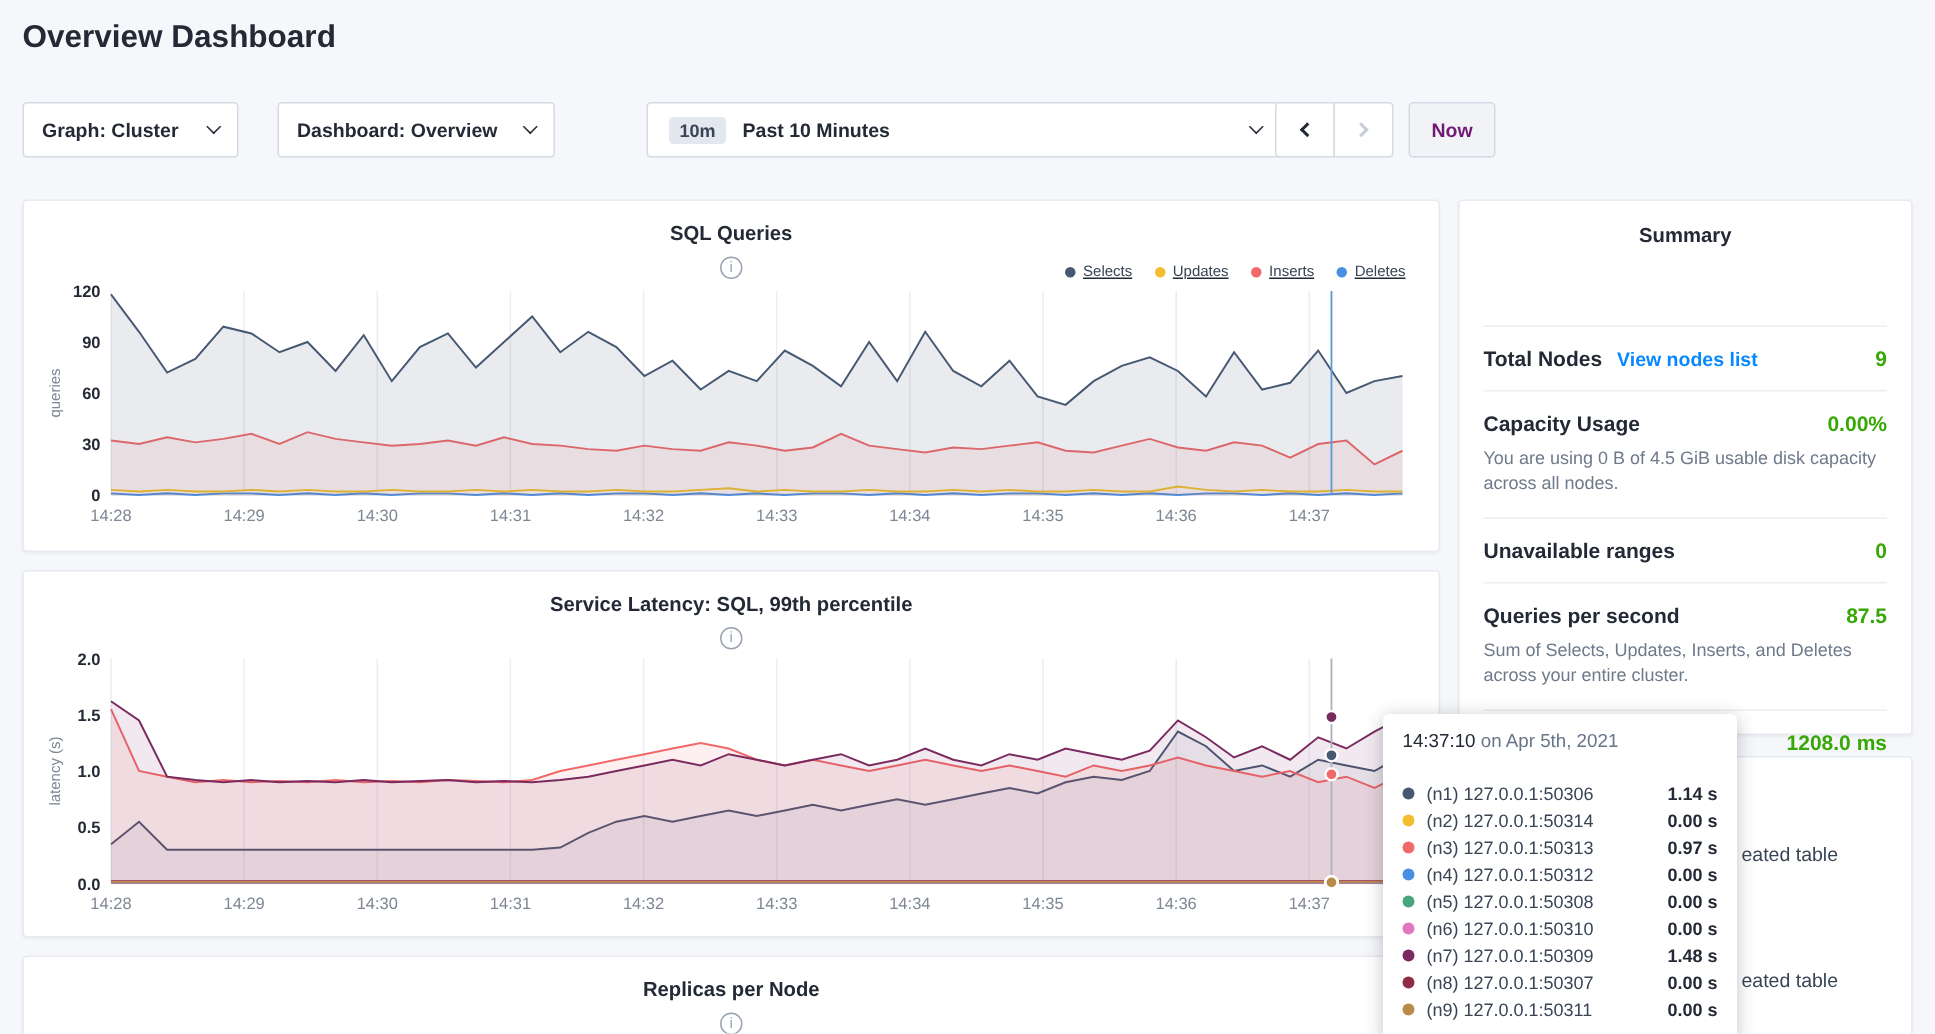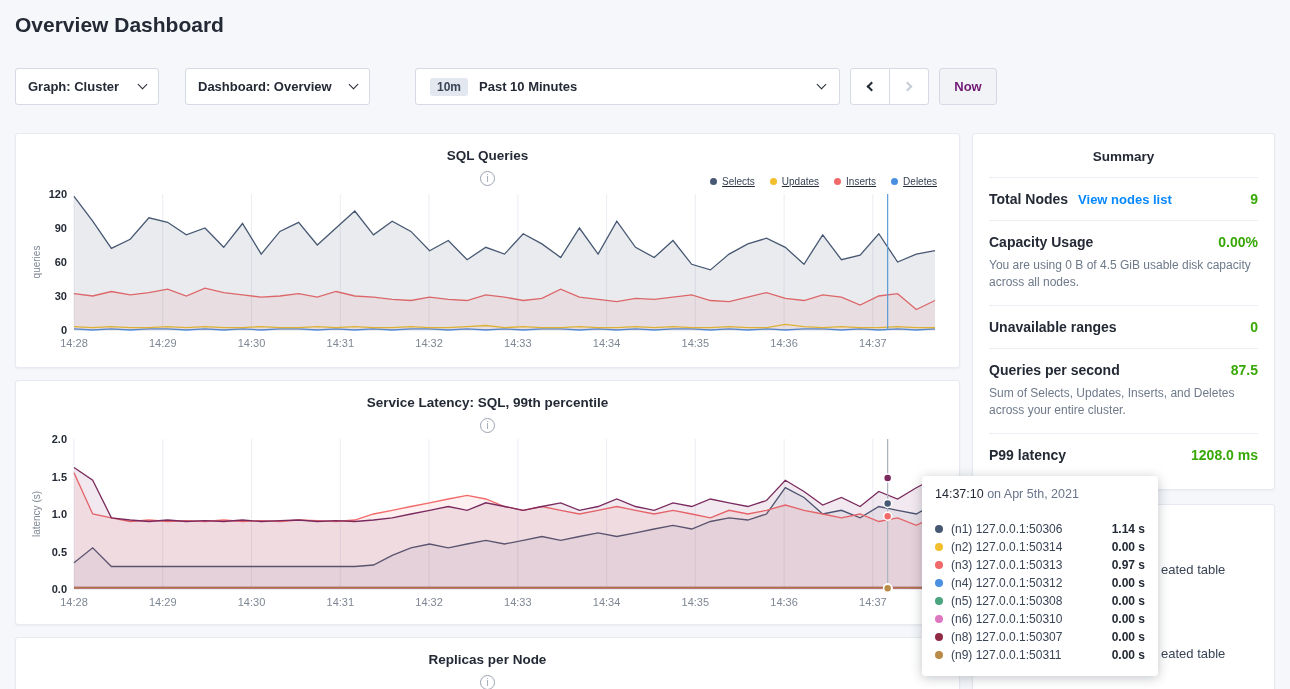--- a/index.html
+++ b/index.html
@@ -11,21 +11,21 @@
     color:#242a35;
     overflow:hidden;
   }
   .page-title { position:absolute; left:15px; top:13px; font-size:21px; font-weight:bold; color:#242a35; }
 
   
   .ctrl { position:absolute; top:68px; height:37px; background:#fff; border:1px solid #d5dae4;
           border-radius:3px; display:flex; align-items:center; cursor:pointer; font-size:13px; font-weight:bold; color:#242a35; }
   #graph-dd   { left:15px;  width:144px; padding:12px 12px; justify-content:space-between; }
   #dash-dd    { left:185px; width:185px; padding:0 12px; justify-content:space-between; }
-  #time-dd    { left:415px; width:425px; padding:0 14px; }
+  #time-dd    { left:431px; width:425px; padding:0 14px; }
   #prev-btn   { left:850px; width:40px;  justify-content:center; border-radius:3px 0 0 3px; }
   #next-btn   { left:889px; width:40px;  justify-content:center; border-radius:0 3px 3px 0; cursor:default; }
   #now-btn    { left:939px; width:58px;  justify-content:center; background:#f1f3f7; color:#701a75; cursor:default; }
   .chev { display:inline-block; width:7px; height:7px; border-right:2px solid #242a35; border-bottom:2px solid #242a35; }
   .chev.down  { transform:rotate(45deg); margin-top:-4px; border-width:1.5px; }
   .chev.left  { transform:rotate(135deg); margin-left:3px; }
   .chev.right { transform:rotate(-45deg); margin-right:3px; border-color:#c6ccd8; }
   .time-badge { background:#e2e7f0; border-radius:3px; padding:2px 7px; font-size:12px; margin-right:11px; color:#394455; }
   #time-dd .chev.down { margin-left:auto; }
 
@@ -44,21 +44,21 @@
                font-size:10px; line-height:13px; text-align:center; display:inline-block; cursor:pointer; }
   .legend { position:absolute; right:22px; top:42px; display:flex; gap:15px; align-items:center; }
   .legend-item { display:flex; align-items:center; gap:5px; cursor:pointer;text-decoration:underline; }
   .legend-dot { width:7px; height:7px; border-radius:50%; display:inline-block; }
   .legend-label { font-size:10px; color:#394455; }
   #chart-sql     { position:absolute; left:12px; top:52px; }
   #chart-latency { position:absolute; left:12px; top:50px; }
 
   
   .summary-title { font-size:13.5px; font-weight:bold; text-align:center; padding:15px 0 13px; }
-  .sum-body { padding:0 16px; }
+  .sum-body { padding:0 16px;margin-top:40px; }
   .sum-section { border-top:1px solid #eceef3; padding:13px 0; }
   .sum-row { display:flex; align-items:baseline; gap:10px; }
   .sum-label { font-size:14px; font-weight:bold; color:#242a35; }
   .sum-link  { font-size:13px; font-weight:bold; color:#0788ff; text-decoration:none; cursor:pointer; }
   .sum-value { margin-left:auto; font-size:14px; font-weight:bold; color:#37a806; }
   .sum-desc  { font-size:12px; color:#6e7a8a; line-height:1.45; margin-top:7px; }
 
   
   .event-frag { position:absolute; left:188px; font-size:13px; color:#394455; white-space:nowrap; cursor:pointer; }
 
@@ -302,20 +302,25 @@
         <span class="tt-dot" style="background: rgb(73, 165, 125);"></span>
         <span class="tt-node">(n5) 127.0.0.1:50308</span>
         <span class="tt-value">0.00 s</span>
       </div>
       <div class="tt-row">
         <span class="tt-dot" style="background: rgb(222, 119, 192);"></span>
         <span class="tt-node">(n6) 127.0.0.1:50310</span>
         <span class="tt-value">0.00 s</span>
       </div>
       <div class="tt-row">
+        <span class="tt-dot" style="background: rgb(122, 42, 94);"></span>
+        <span class="tt-node">(n7) 127.0.0.1:50309</span>
+        <span class="tt-value">1.48 s</span>
+      </div>
+      <div class="tt-row">
         <span class="tt-dot" style="background: rgb(143, 43, 69);"></span>
         <span class="tt-node">(n8) 127.0.0.1:50307</span>
         <span class="tt-value">0.00 s</span>
       </div>
       <div class="tt-row">
         <span class="tt-dot" style="background: rgb(185, 139, 72);"></span>
         <span class="tt-node">(n9) 127.0.0.1:50311</span>
         <span class="tt-value">0.00 s</span>
       </div>
     </div>

